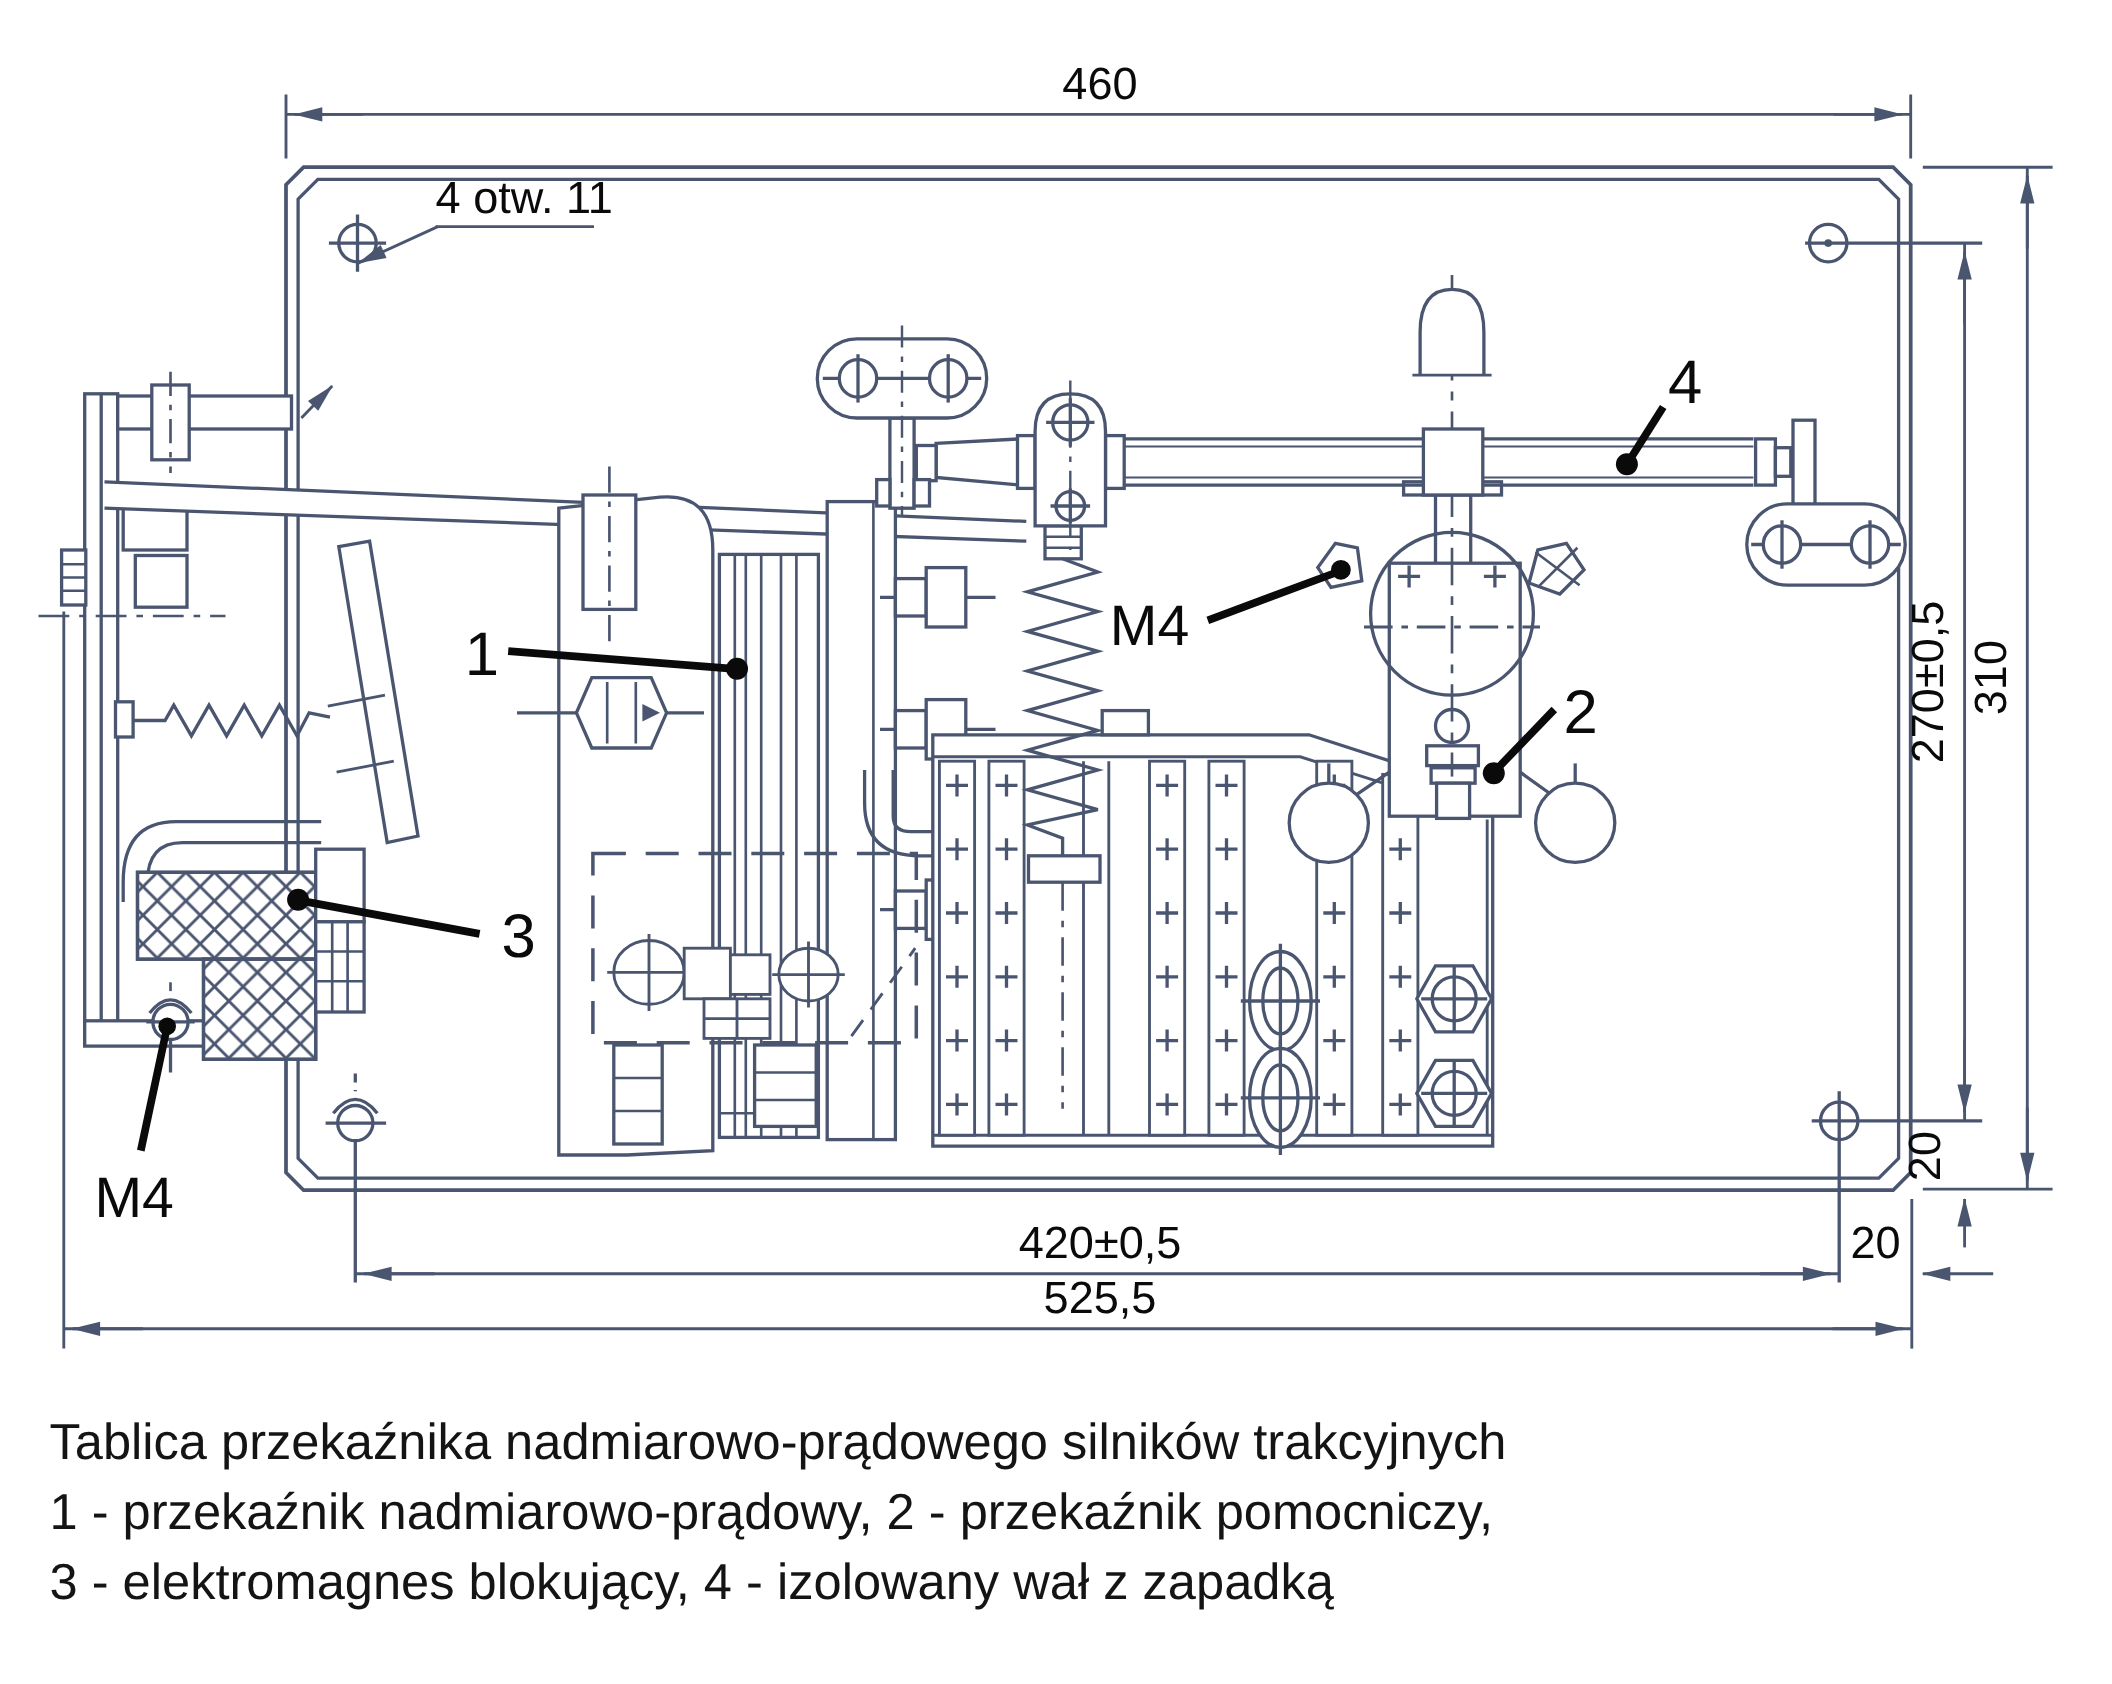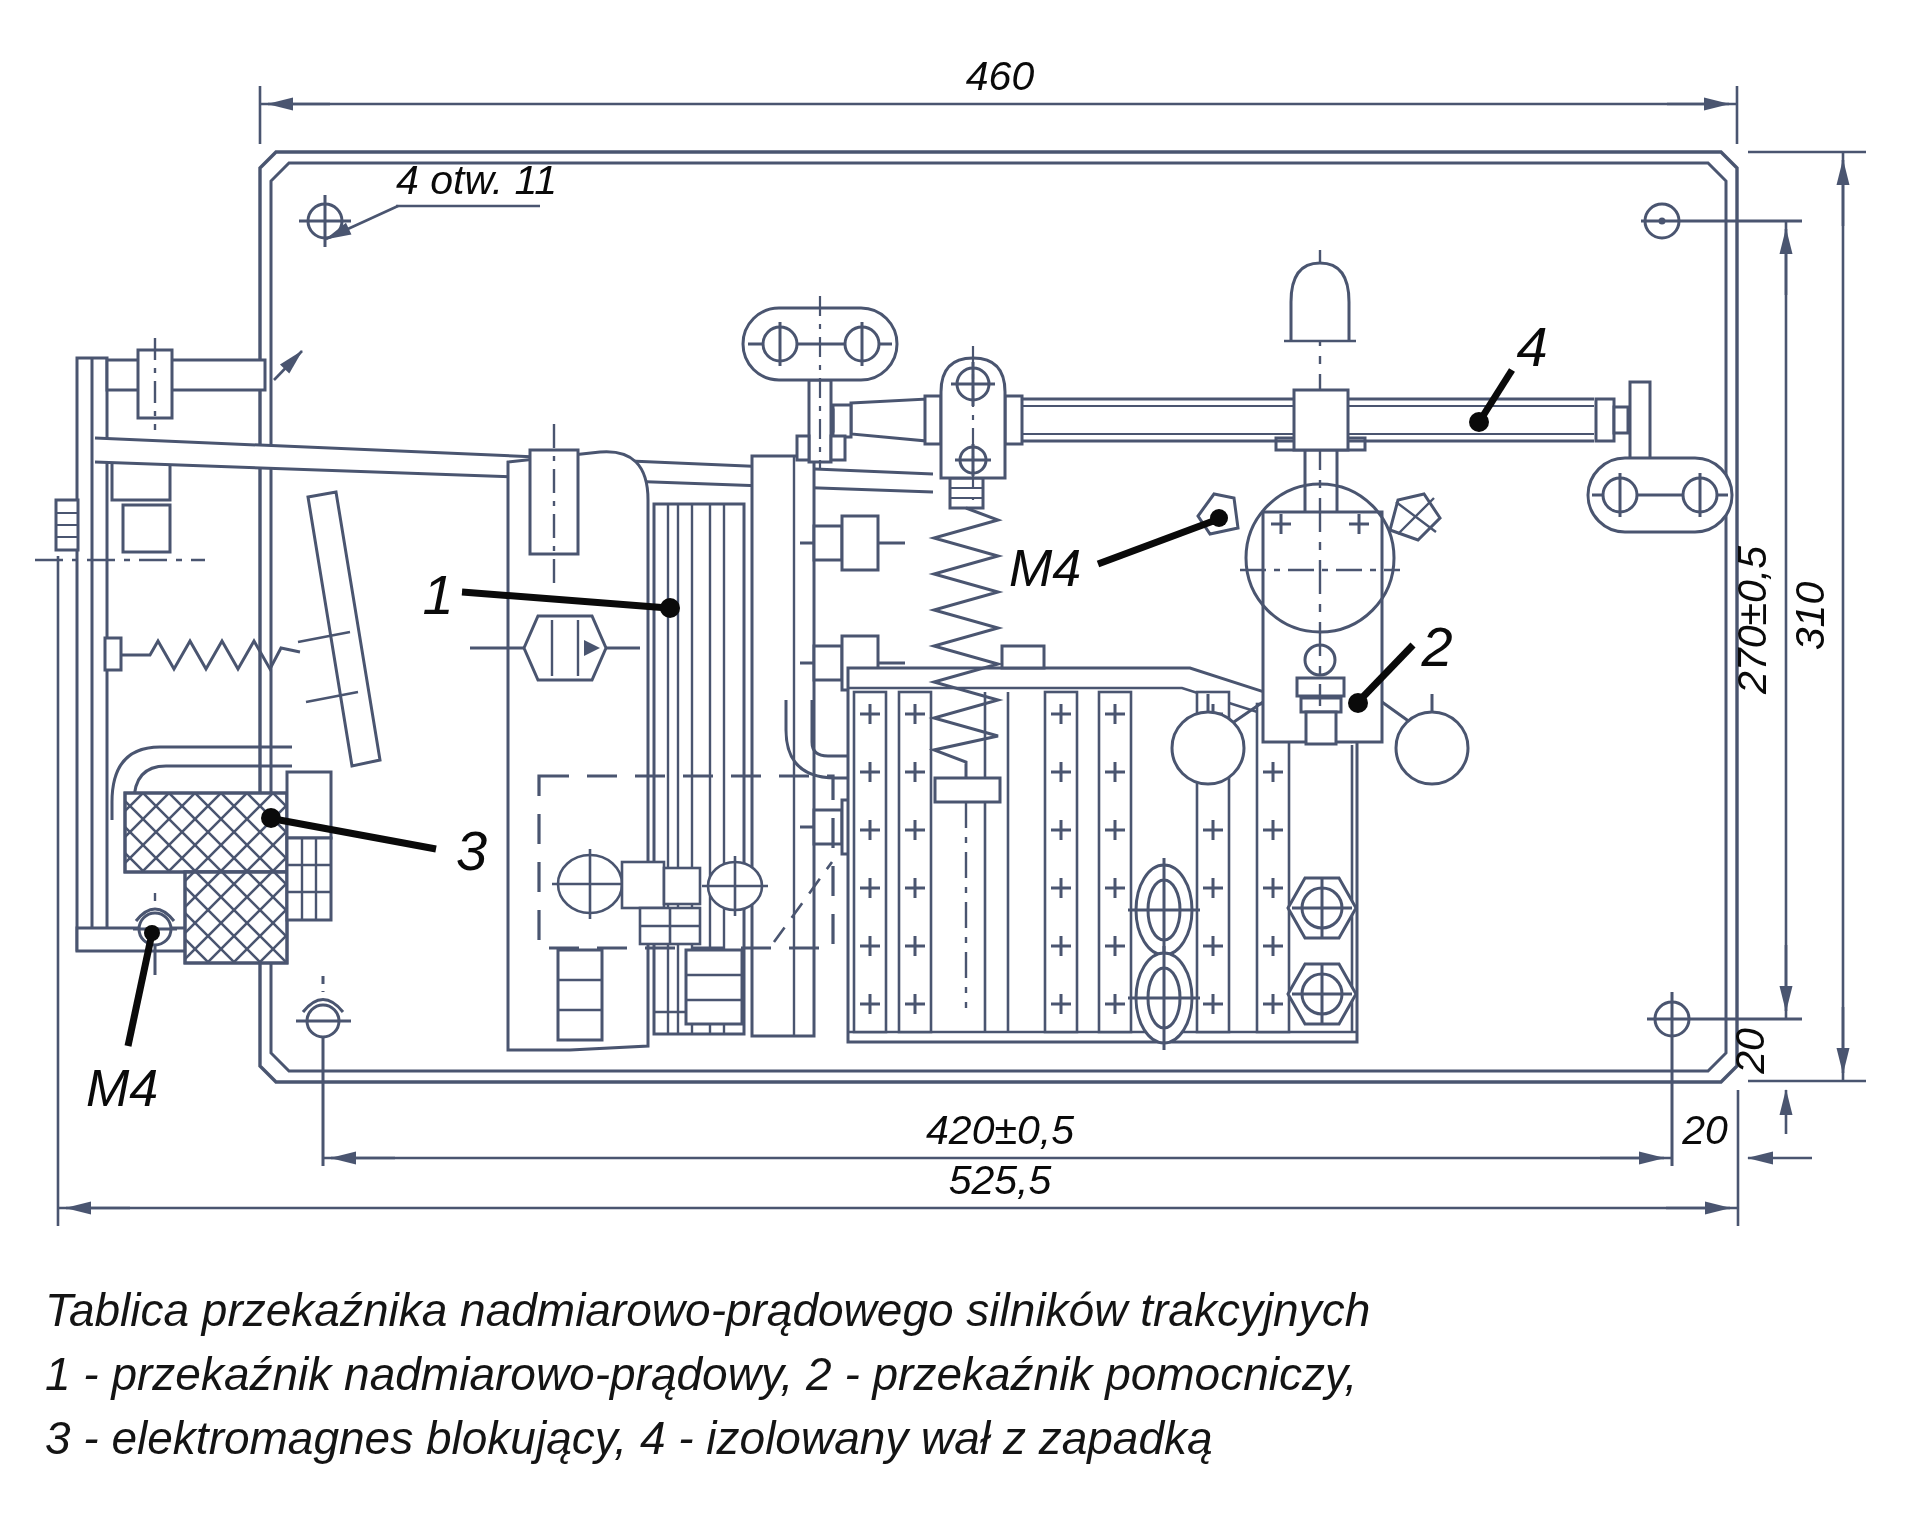--- a/index.html
+++ b/index.html
@@ -1,17 +1,17 @@
 <!DOCTYPE html>
 <html><head>
 <meta charset="utf-8">
 <style>
   html,body{margin:0;padding:0;background:#fff;}
   .page{position:relative;width:1920px;height:1531px;background:#ffffff;overflow:hidden;
-        font-family:"Liberation Sans", sans-serif;font-style:italic;}
+        font-family:"Liberation Sans", sans-serif;}
   svg{position:absolute;left:0;top:0;}
   svg text{font-family:"Liberation Sans", sans-serif;}
   .dimtxt{fill:#0a0a0a;font-size:41px;}
   .biglab{fill:#0a0a0a;font-size:56px;}
   .m4lab{fill:#0a0a0a;font-size:52px;}
   .caption text{fill:#141414;font-size:46px;}
 </style>
 </head>
 <body>
 

